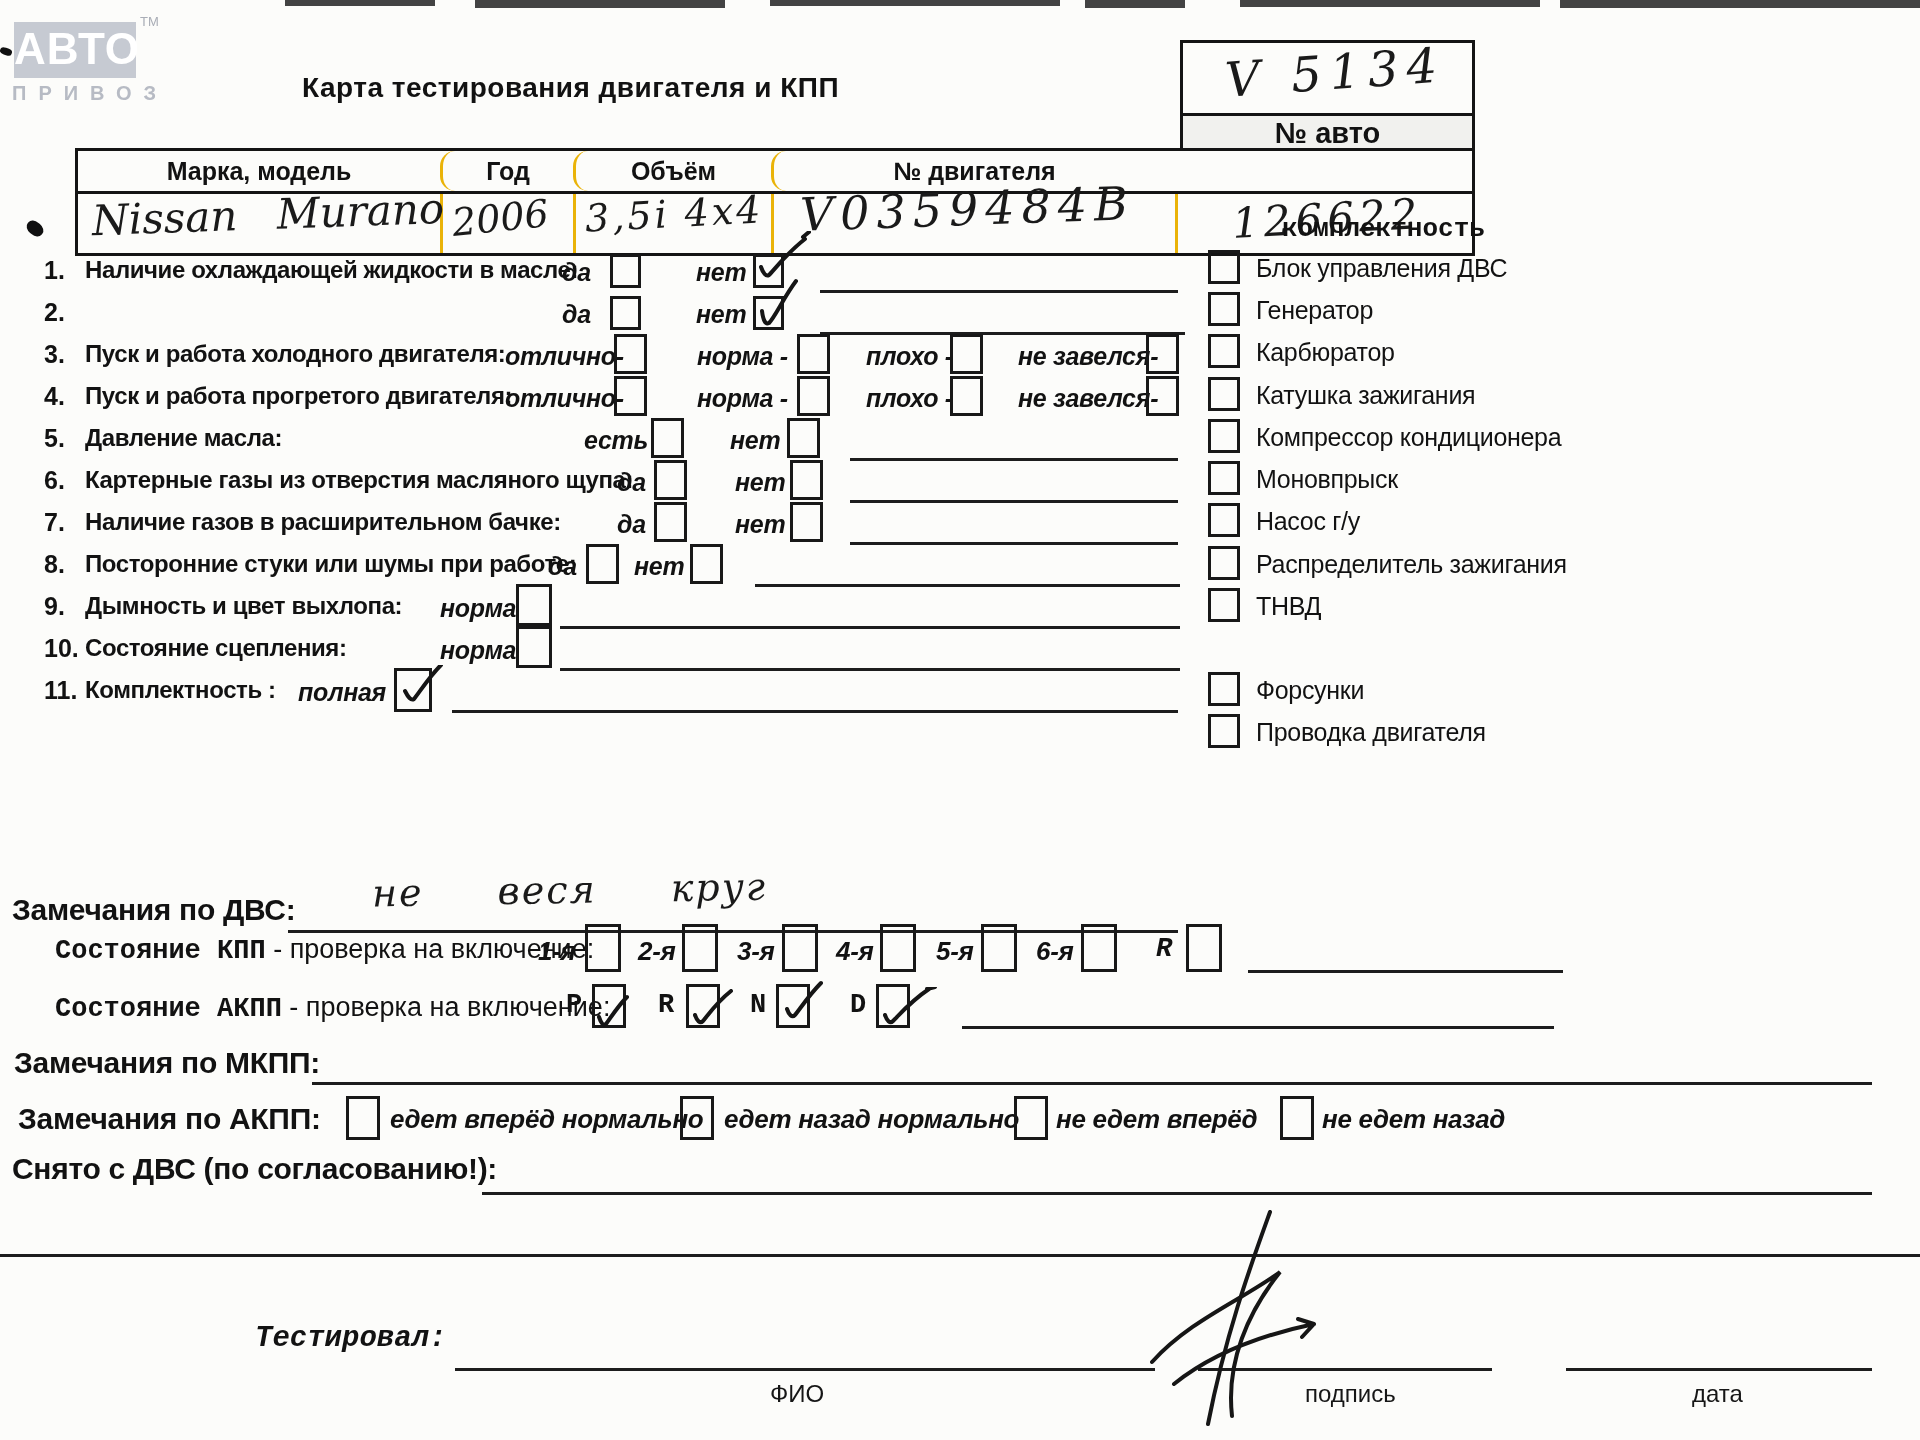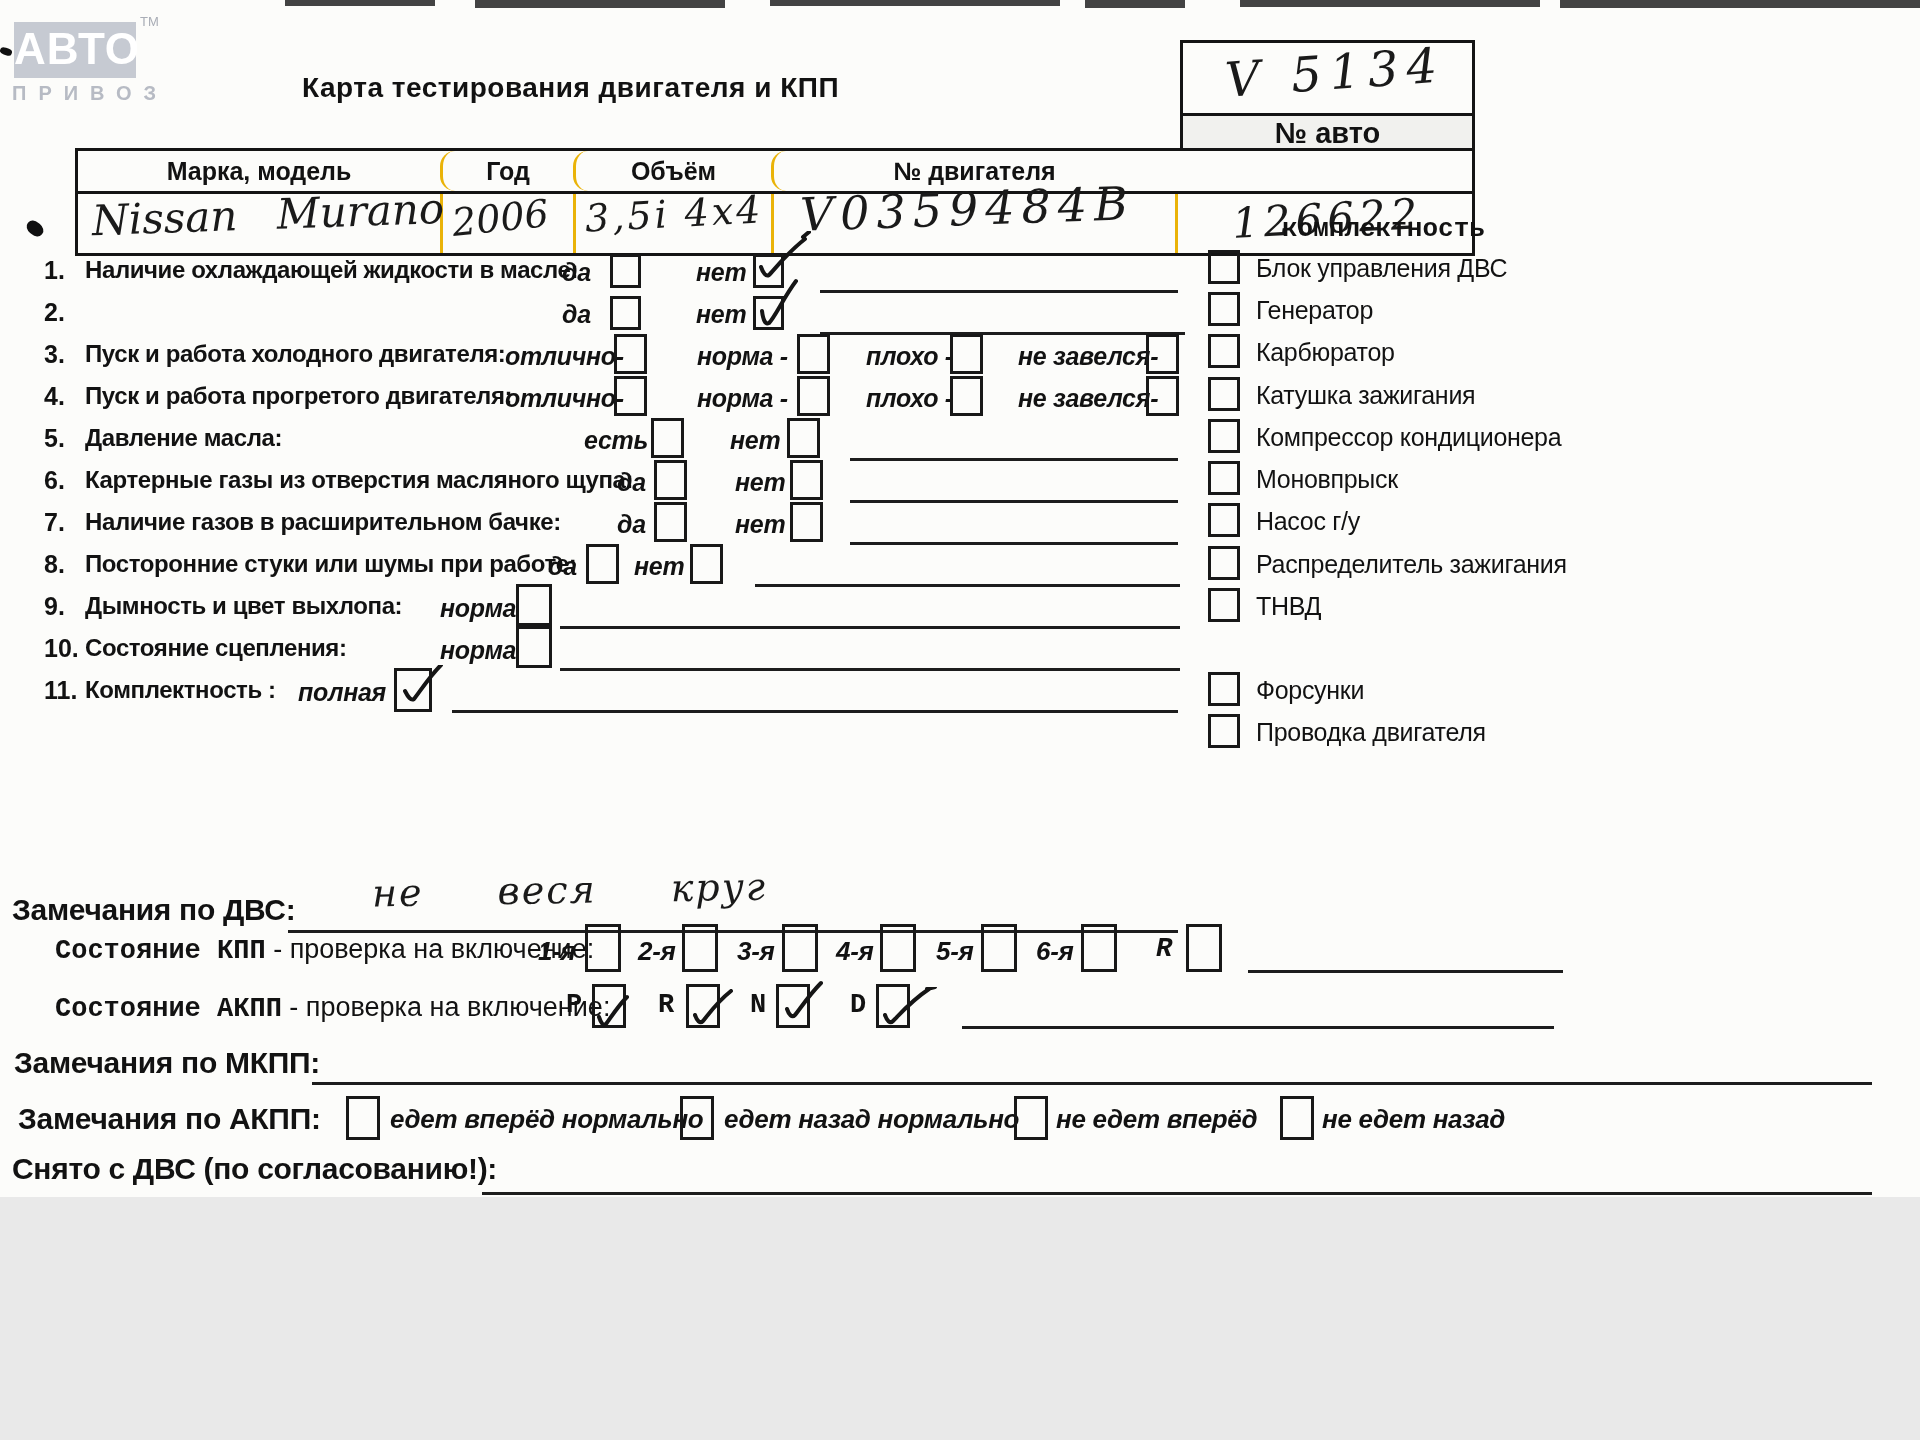--- a/index.html
+++ b/index.html
@@ -1,16 +1,16 @@
 <!DOCTYPE html>
 <html><head>
 <meta charset="utf-8">
 <style>
   html,body{margin:0;padding:0;background:#e9e9e9;}
-  .page{position:relative;width:1920px;height:1197px;background:#fcfcfa;
+  .page{position:relative;width:1920px;height:1440px;background:#fcfcfa;
         font-family:"Liberation Sans",sans-serif;color:#121212;overflow:hidden;}
   .abs{position:absolute;}
   .b{font-weight:bold;font-family:Liberation Mono, monospace;}
   .it{font-style:italic;}
   
   .title{font-size:28px;font-weight:bold;letter-spacing:0.5px;}
   .sect{font-size:30px;font-weight:bold;letter-spacing:-0.3px;}
   .num{position:absolute;left:44px;top:4px;font-size:25px;font-weight:bold;}
   .q{position:absolute;left:85px;top:4px;font-size:24px;font-weight:bold;letter-spacing:-0.4px;}
   .row{position:absolute;left:0;width:1920px;height:44px;}

